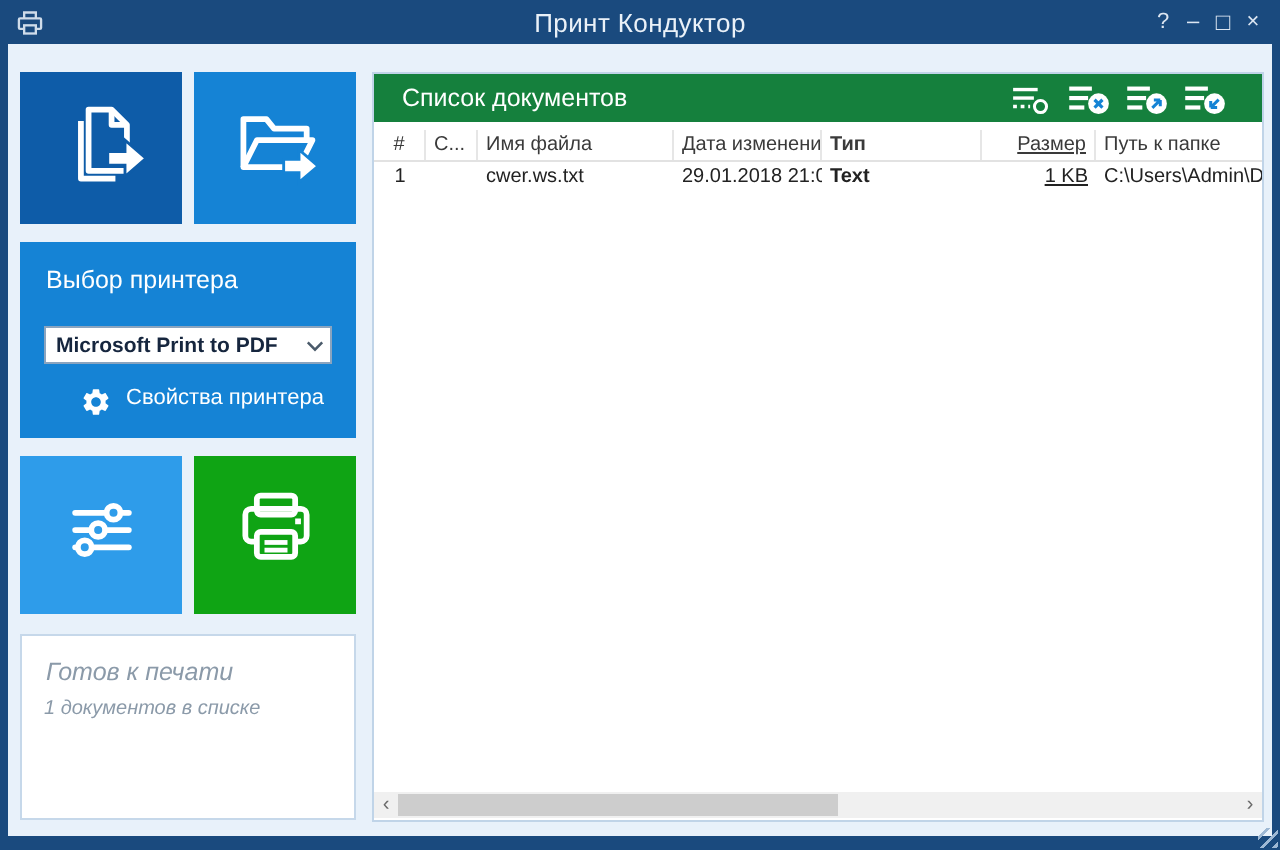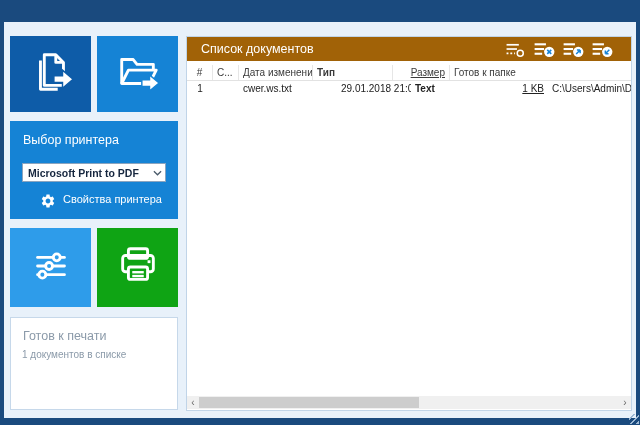--- a/index.html
+++ b/index.html
@@ -35,21 +35,21 @@
   .pp-props { position:absolute; left:0; right:0; top:72px; height:18px; display:flex;
     align-items:flex-start; justify-content:center; padding-left:14px; color:#fff; cursor:default; }
   .pp-props .gear { width:16px; height:16px; margin-right:7px; }
   .pp-props-label { font-size:11px; }
   
   .status-panel { background:#fff; border:1px solid #c6d8ea; }
   .st-line1 { position:absolute; left:12px; top:11px; font-size:12.5px; color:#8b9aa9; }
   .st-line2 { position:absolute; left:11px; top:31px; font-size:10px; color:#8b9aa9; }
   
   .doc-panel { background:#fff; border:1px solid #c0d4e8; }
-  .dp-header { position:absolute; left:0; right:0; top:0; height:24px; background:#a16207;
+  .dp-header { position:absolute; left:0; right:0; top:0; height:24px; background:#15803d;
     display:flex; align-items:center; }
   .dp-title { padding-left:14px; color:#fff; font-size:12.5px; flex:1; }
   .dp-icons { display:flex; align-items:center; gap:7px; padding-right:17px; }
   .dp-icons svg { display:block; cursor:default; }
   
   .thead { position:absolute; left:0; right:0; top:28px; height:16px; display:flex;
     border-bottom:1px solid #e2e2e2; background:#fff; }
   .trow  { position:absolute; left:0; right:0; top:44px; height:16px; display:flex; background:#fff; }
   .cell { font-size:10px; color:#333; padding:2px 0 0 4px; white-space:nowrap; overflow:hidden; }
   .thead .cell { border-right:1px solid #e6e6e6; color:#3a3a3a; }
@@ -69,20 +69,38 @@
   .hs-thumb { position:absolute; left:12px; top:1px; width:220px; height:11px; background:#cdcdcd; cursor:default; }
   
   .grip { position:absolute; right:1px; bottom:1px; width:10px; height:10px;
     background: repeating-linear-gradient(135deg, transparent 0 3px, #9db8d4 3px 4.5px); cursor:nwse-resize; }
 </style>
 </head>
 <body>
 
 <div class="window">
 
+  <div class="titlebar">
+    <span class="tb-icon">
+      <svg width="14" height="13" viewBox="0 0 24 22">
+        <g fill="none" stroke="#cfdcea" stroke-width="2">
+          <path d="M7 7 V2 h10 v5"></path>
+          <rect x="2.5" y="7" width="19" height="9" rx="1"></rect>
+          <rect x="7" y="13" width="10" height="7" fill="#1a4a7e"></rect>
+        </g>
+      </svg>
+    </span>
+    <div class="tb-title">Принт Кондуктор</div>
+    <div class="tb-controls">
+      <span class="tb-btn">?</span>
+      <span class="tb-btn">–</span>
+      <span class="tb-btn max">□</span>
+      <span class="tb-btn">×</span>
+    </div>
+  </div>
 
   <div class="content">
 
     <div class="abs bigbtn btn-dark" style="left:6px; top:14px; width:81px; height:76px;">
       <span>
         <svg width="46" height="48" viewBox="0 0 48 48">
           <g fill="none" stroke="#fff" stroke-width="3" stroke-linejoin="round">
             <path d="M13 12 v30 h18"></path>
             <path d="M17 6 h12 l8 8 v24 h-20 z"></path>
             <path d="M29 6 v8 h8"></path>
@@ -149,21 +167,21 @@
             <rect x="8" y="13" width="32" height="17" rx="3"></rect>
             <rect x="14" y="25" width="20" height="13" rx="2" fill="#0fa414"></rect>
           </g>
           <line x1="18" y1="30.5" x2="30" y2="30.5" stroke="#fff" stroke-width="2.5"></line>
           <line x1="18" y1="34.5" x2="30" y2="34.5" stroke="#fff" stroke-width="2.5"></line>
           <rect x="34" y="18" width="3" height="3" fill="#fff"></rect>
         </svg>
       </span>
     </div>
 
-    <div class="abs status-panel" style="left:6px; top:295px; width:168px; height:93px;">
+    <div class="abs status-panel" style="left:6px; top:295px; width:168px; height:93px;font-style:italic;">
       <div class="st-line1">Готов к печати</div>
       <div class="st-line2">1 документов в списке</div>
     </div>
 
     <div class="abs doc-panel" style="left:182px; top:14px; width:446px; height:375px;">
 
       <div class="dp-header">
         <span class="dp-title">Список документов</span>
         <span class="dp-icons">
           <span>
@@ -208,24 +226,25 @@
               <circle cx="15.5" cy="11.5" r="5.5" fill="#fff"></circle>
               <path d="M17.7 9.3 L13.5 13.5 M13.5 13.5 h3.4 M13.5 13.5 v-3.4" fill="none" stroke="#1583d5" stroke-width="1.6"></path>
             </svg>
           </span>
         </span>
       </div>
 
       <div class="thead">
         <div class="cell c-num">#</div>
         <div class="cell c-stat">С...</div>
+        <div class="cell c-name">Имя файла</div>
         <div class="cell c-date">Дата изменения</div>
         <div class="cell c-type">Тип</div>
         <div class="cell c-size">Размер</div>
-        <div class="cell c-path">Готов к папке</div>
+        <div class="cell c-path">Путь к папке</div>
       </div>
 
       <div class="trow">
         <div class="cell c-num">1</div>
         <div class="cell c-stat"></div>
         <div class="cell c-name">cwer.ws.txt</div>
         <div class="cell c-date">29.01.2018 21:02</div>
         <div class="cell c-type">Text</div>
         <div class="cell c-size">1 KB</div>
         <div class="cell c-path">C:\Users\Admin\Des</div>

